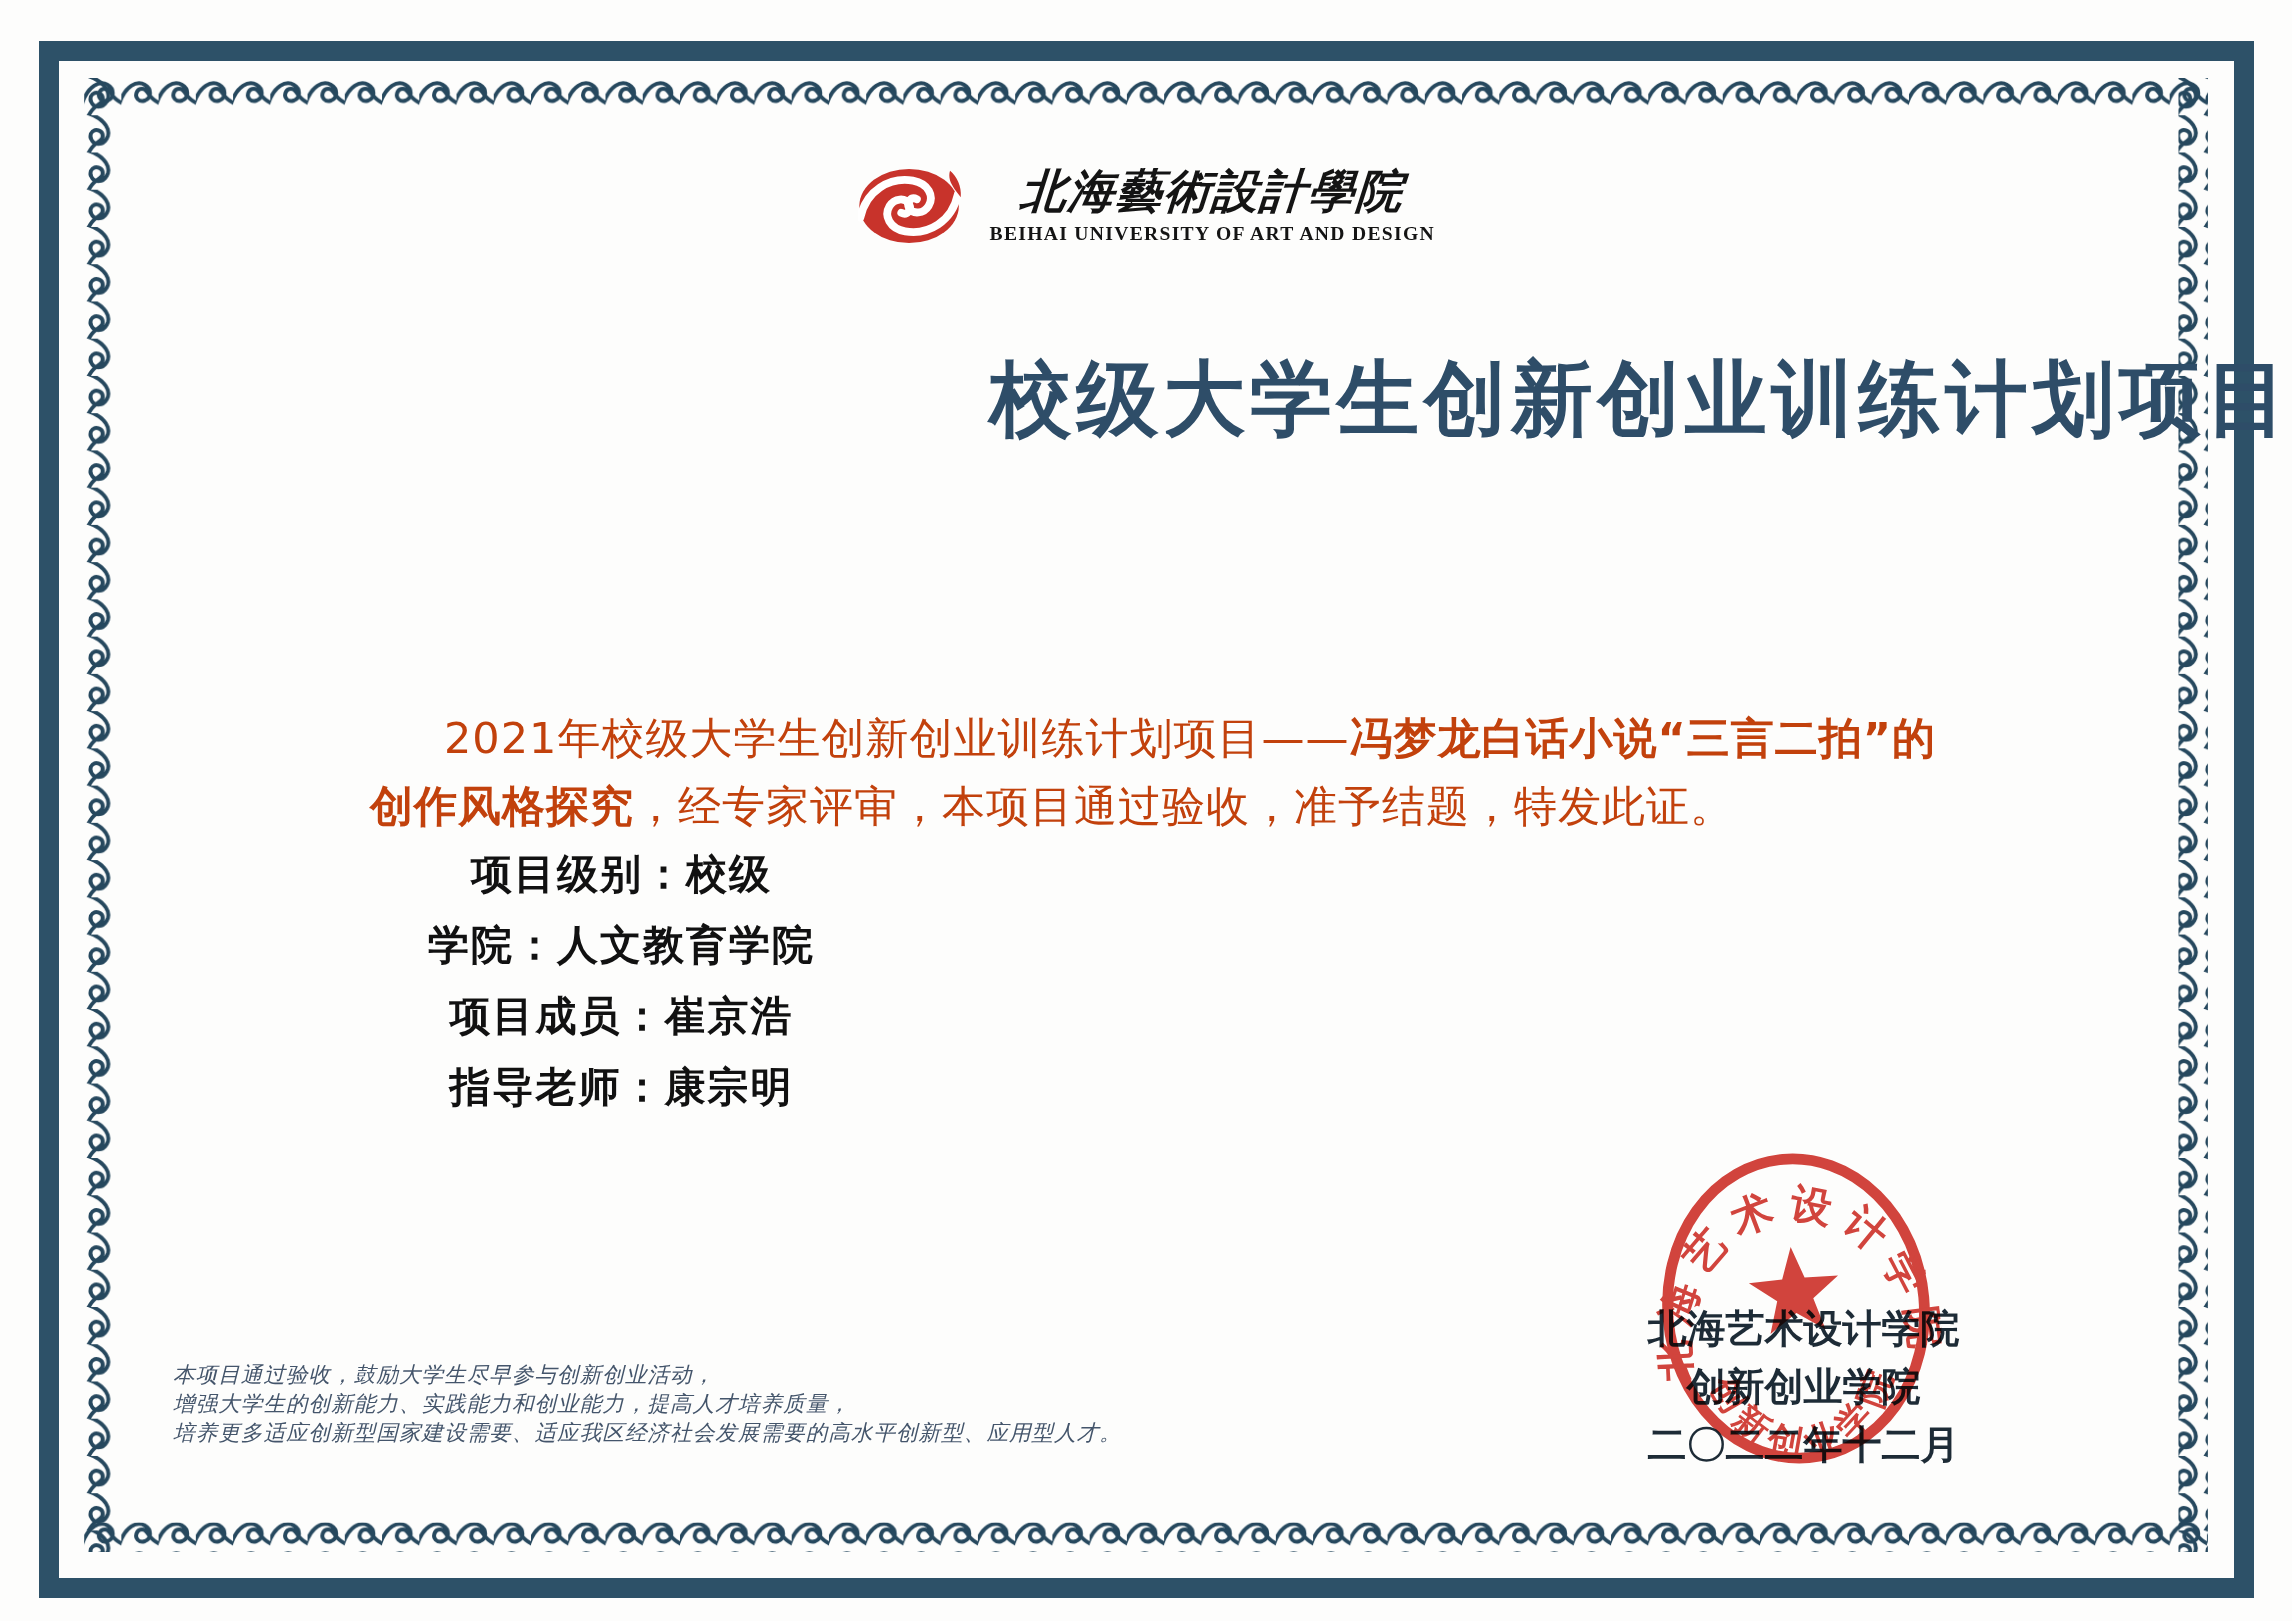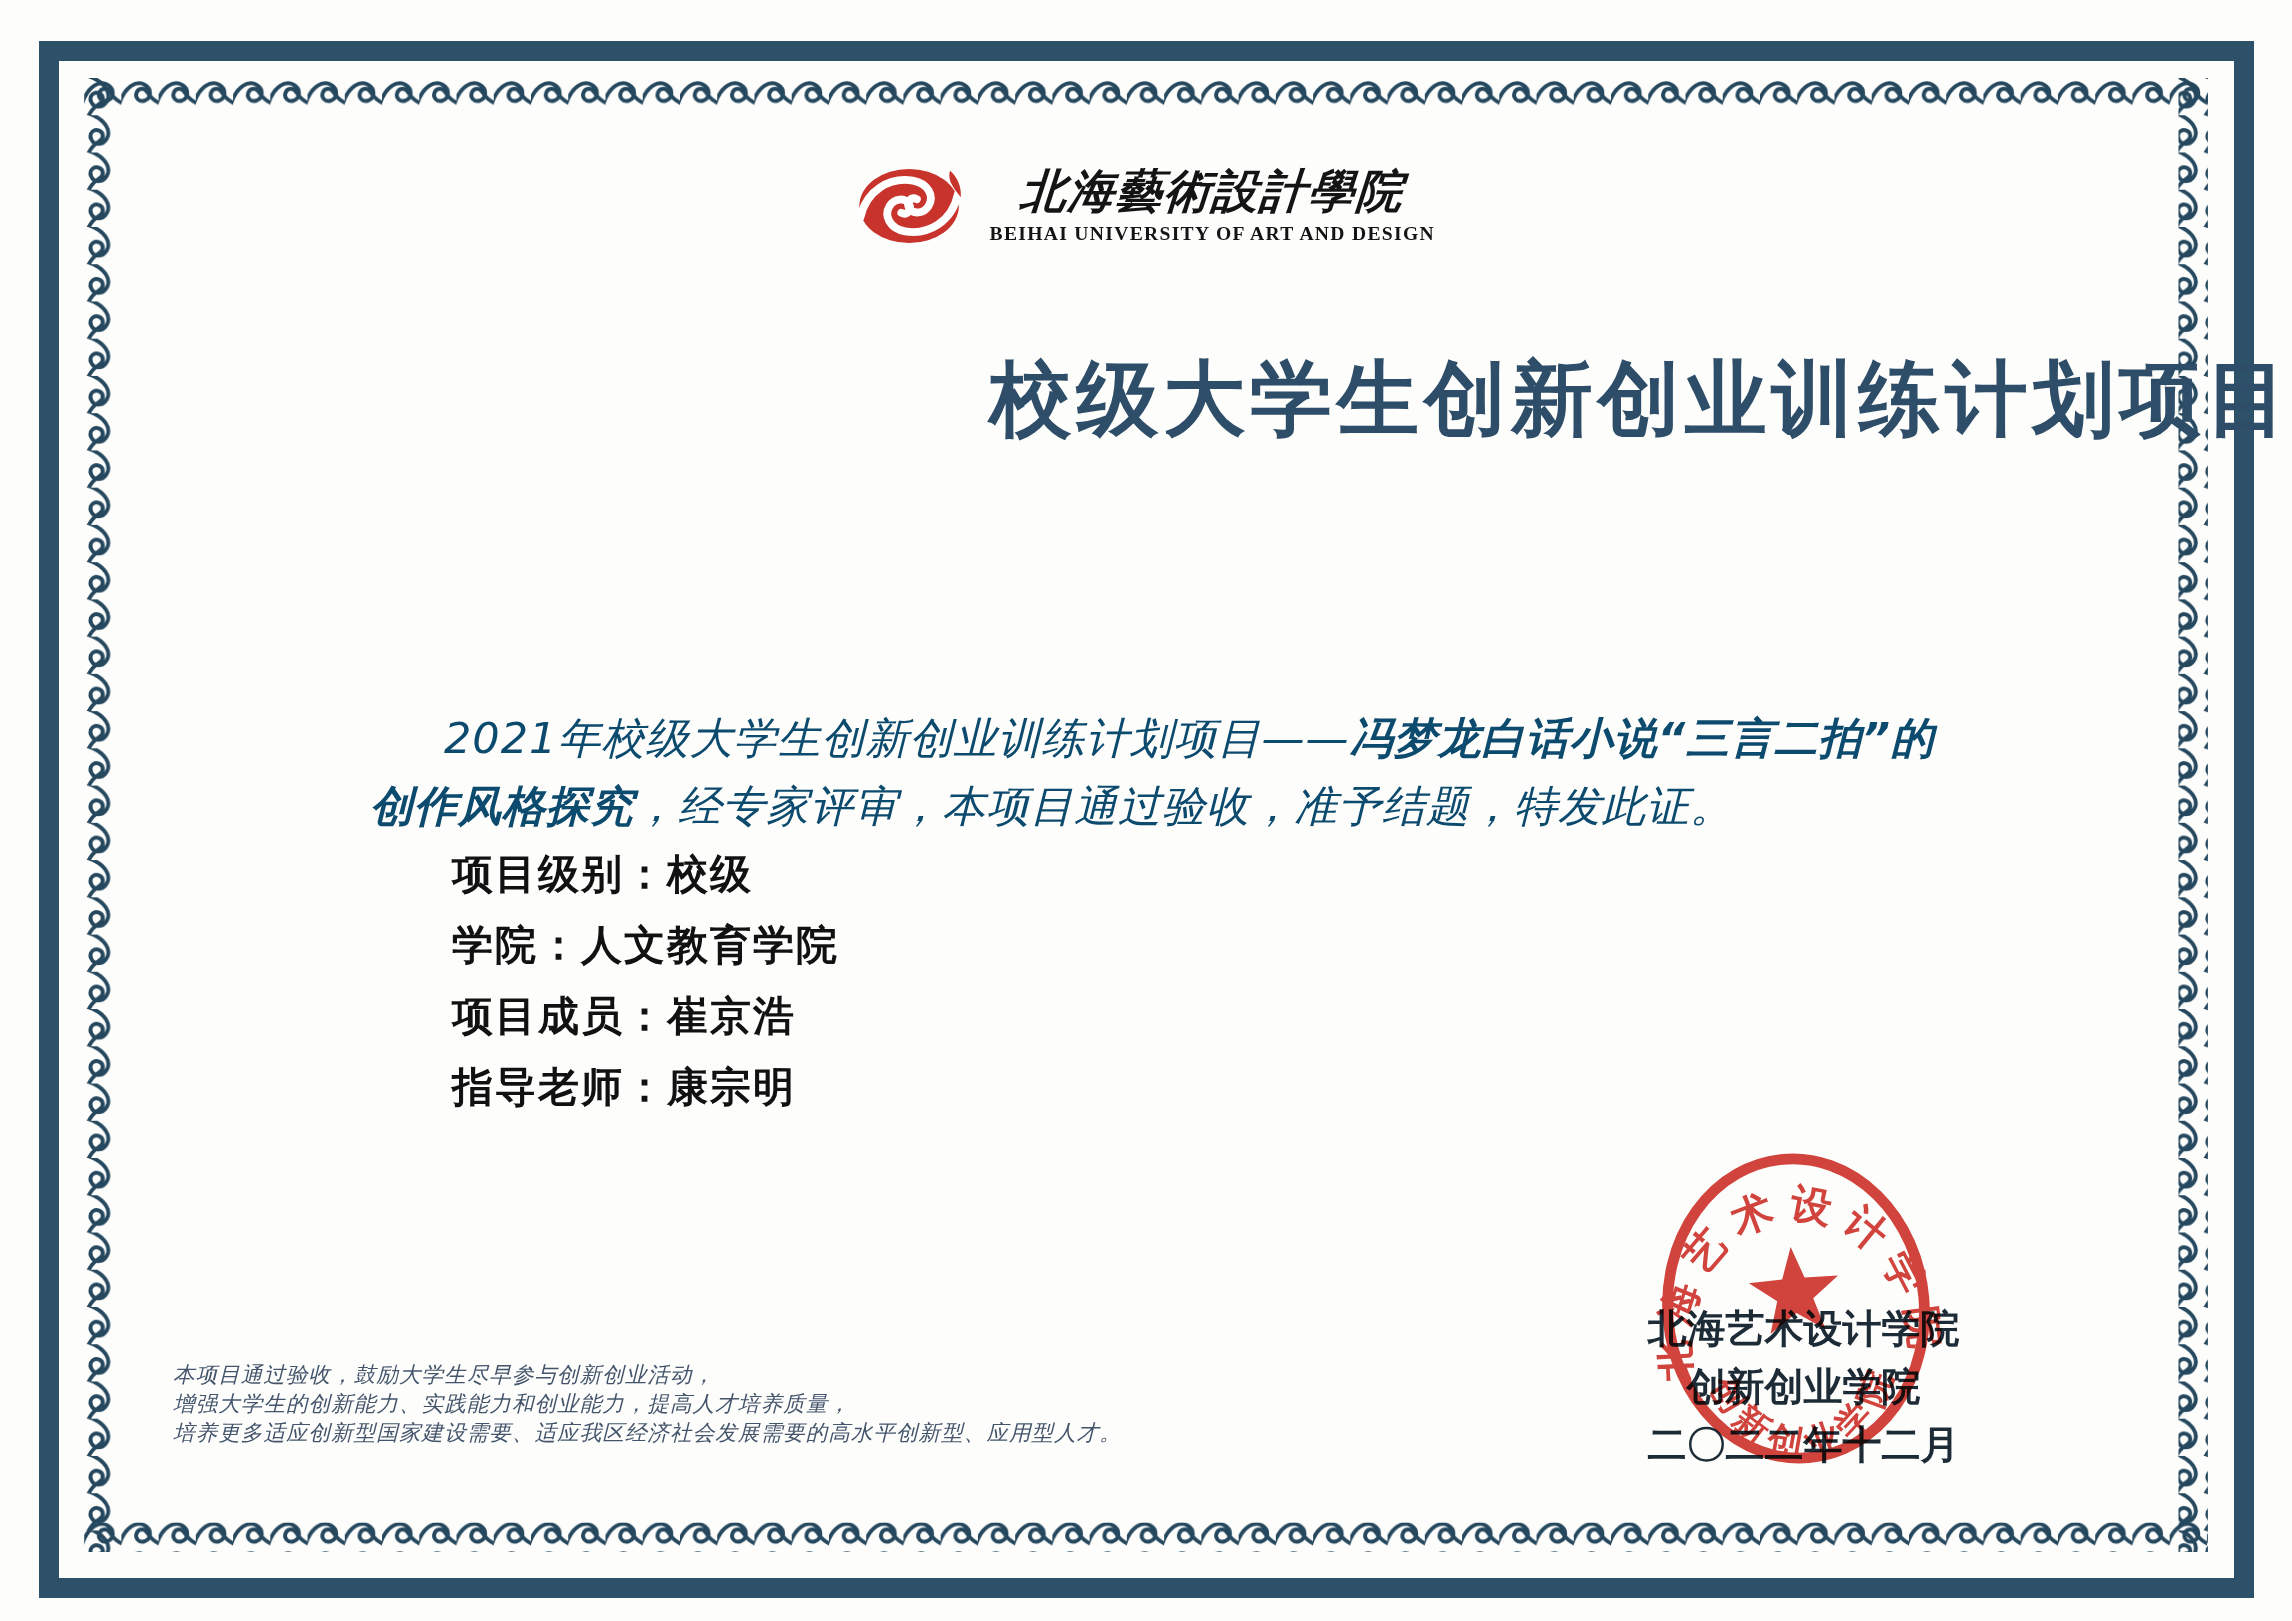--- a/index.html
+++ b/index.html
@@ -43,27 +43,27 @@
   }
   .title2{
     position:absolute;top:459px;left:0;width:100%;text-align:center;
     font-family:"DejaVu Serif","Liberation Serif",serif;font-weight:bold;
     font-size:112px;letter-spacing:25.5px;color:#2e4d68;
   }
 
   
   .body-par{
     position:absolute;left:370px;top:704px;width:1588px;
-    font-size:43px;line-height:68px;color:#0c4a6e;
-    text-indent:74px;letter-spacing:1px;font-style:italic;
+    font-size:43px;line-height:68px;color:#c2410c;
+    text-indent:74px;letter-spacing:1px;
   }
   .body-par .bold{font-weight:bold;}
 
   
-  .fields{position:absolute;left:452px;top:839px;}
+  .fields{position:absolute;left:428px;top:839px;text-align:center;}
   .field-row{font-size:41px;line-height:71px;font-weight:bold;color:#111111;letter-spacing:2px;}
 
   
   .footnote{
     position:absolute;left:173px;top:1360px;
     font-family:"DejaVu Serif","Liberation Serif",serif;font-style:italic;
     font-size:21.6px;line-height:29px;color:#44556b;letter-spacing:1px;
   }
 
   

